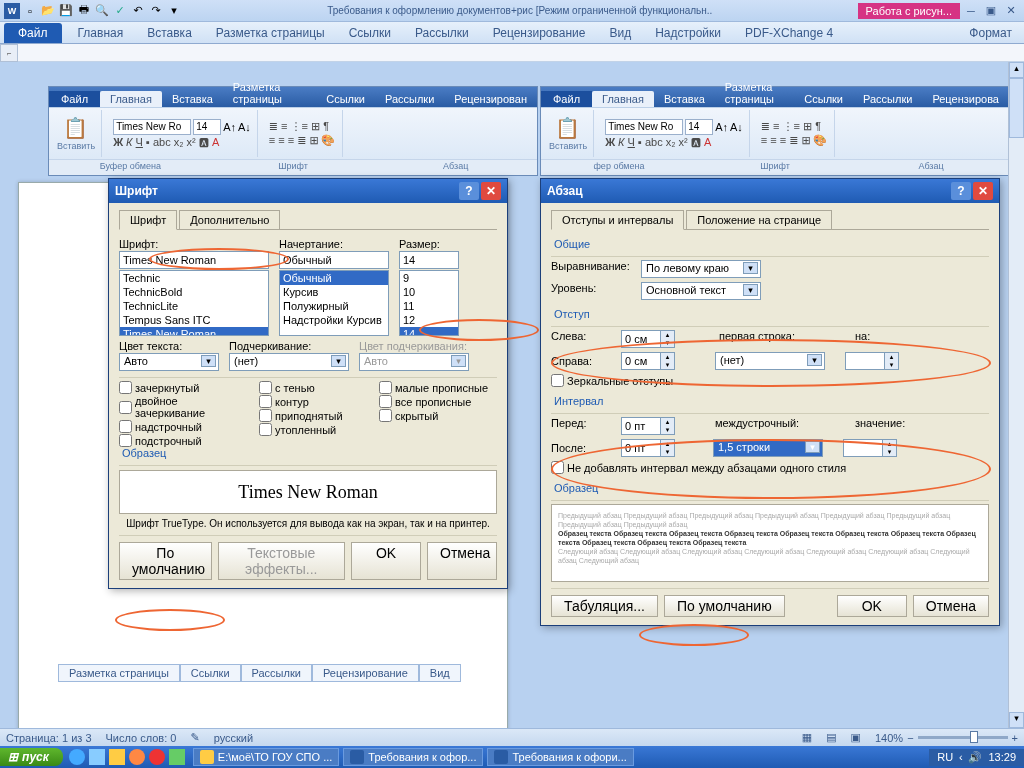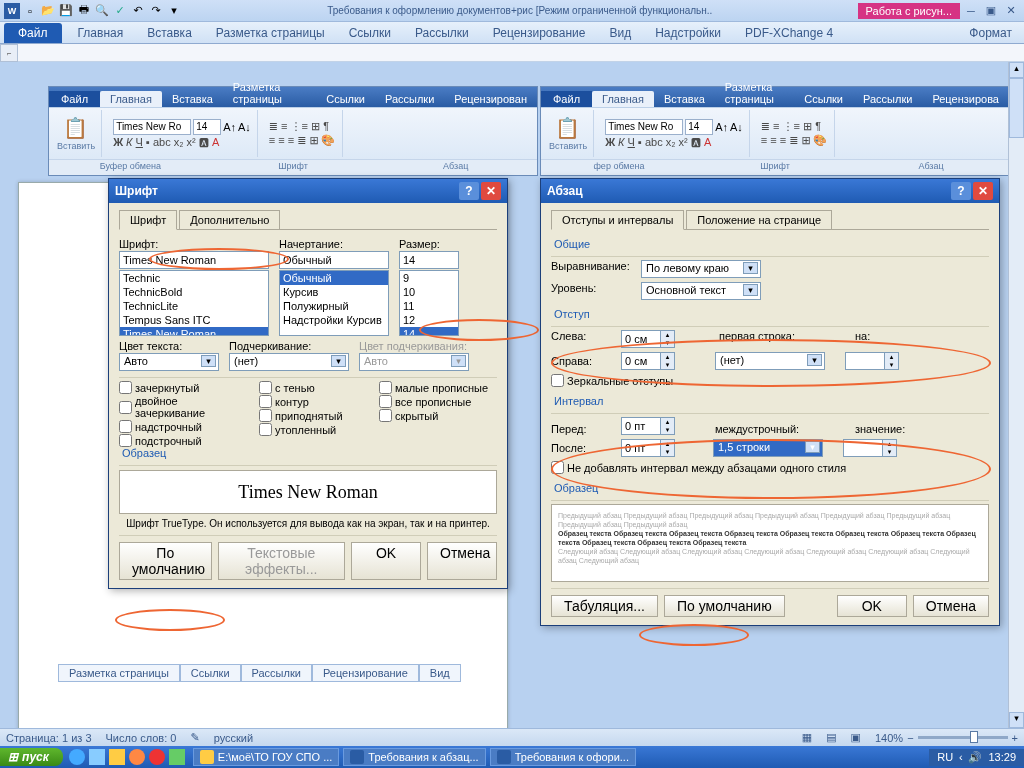--- a/index.html
+++ b/index.html
@@ -397,21 +397,21 @@
             <div class="ar">▴<br>▾</div>
           </div>
       </div>
       <label class="cb">
           <input type="checkbox" style="">
           <span>Зеркальные отступы</span>
         </label>
 
       <div class="section-lbl" style="margin-top:8px">Интервал</div>
       <div class="hr"></div>
-      <div class="row" style="align-items:flex-end">
+      <div class="row" style="align-items:flex-start">
         <span class="lbl" style="width:60px">Перед:</span>
         <div class="spin">
             <input value="0 пт" style="">
             <div class="ar">▴<br>▾</div>
           </div>
         <span class="lbl" style="width:100px;margin-left:30px">междустрочный:</span>
         <span class="lbl" style="margin-left:30px">значение:</span>
       </div>
       <div class="row" style="align-items:center">
         <span class="lbl" style="width:60px">После:</span>
@@ -495,21 +495,21 @@
     <span class="q" style="background:#f84;border-radius:50%"></span>
     <span class="q" style="background:#e33;border-radius:50%"></span>
     <span class="q" style="background:#6c6"></span>
   </div>
   <div class="task">
       <span class="tic" style="background:#fc4"></span>
       <span>E:\моё\ТО ГОУ СПО ...</span>
     </div>
   <div class="task">
       <span class="tic"></span>
-      <span>Требования к абзац...</span>
+      <span>Требования к офор...</span>
     </div>
   <div class="task">
       <span class="tic"></span>
       <span>Требования к офори...</span>
     </div>
   <div class="tray">
     <span>RU</span>
     <span>‹</span>
     <span>🔊</span>
     <span>13:29</span>

